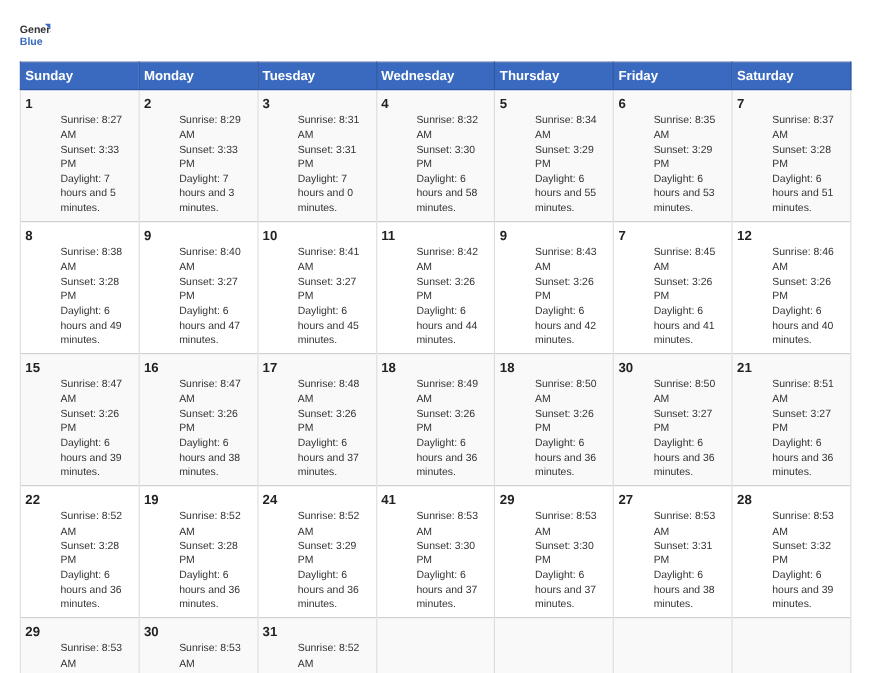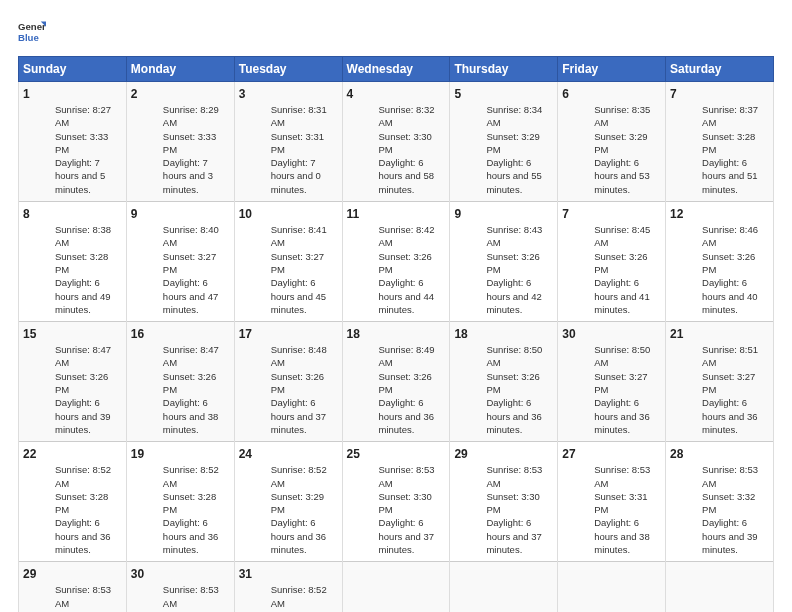--- a/index.html
+++ b/index.html
@@ -269,21 +269,21 @@
           Sunrise: 8:52 AM<br>Sunset: 3:28 PM<br>Daylight: 6 hours and 36 minutes.
         </div>
       </td>
           <td>
         <span class="day-num">24</span>
         <div class="day-info">
           Sunrise: 8:52 AM<br>Sunset: 3:29 PM<br>Daylight: 6 hours and 36 minutes.
         </div>
       </td>
           <td>
-        <span class="day-num">25</span>
+        <span class="day-num">41</span>
         <div class="day-info">
           Sunrise: 8:53 AM<br>Sunset: 3:30 PM<br>Daylight: 6 hours and 37 minutes.
         </div>
       </td>
           <td>
         <span class="day-num">29</span>
         <div class="day-info">
           Sunrise: 8:53 AM<br>Sunset: 3:30 PM<br>Daylight: 6 hours and 37 minutes.
         </div>
       </td>

